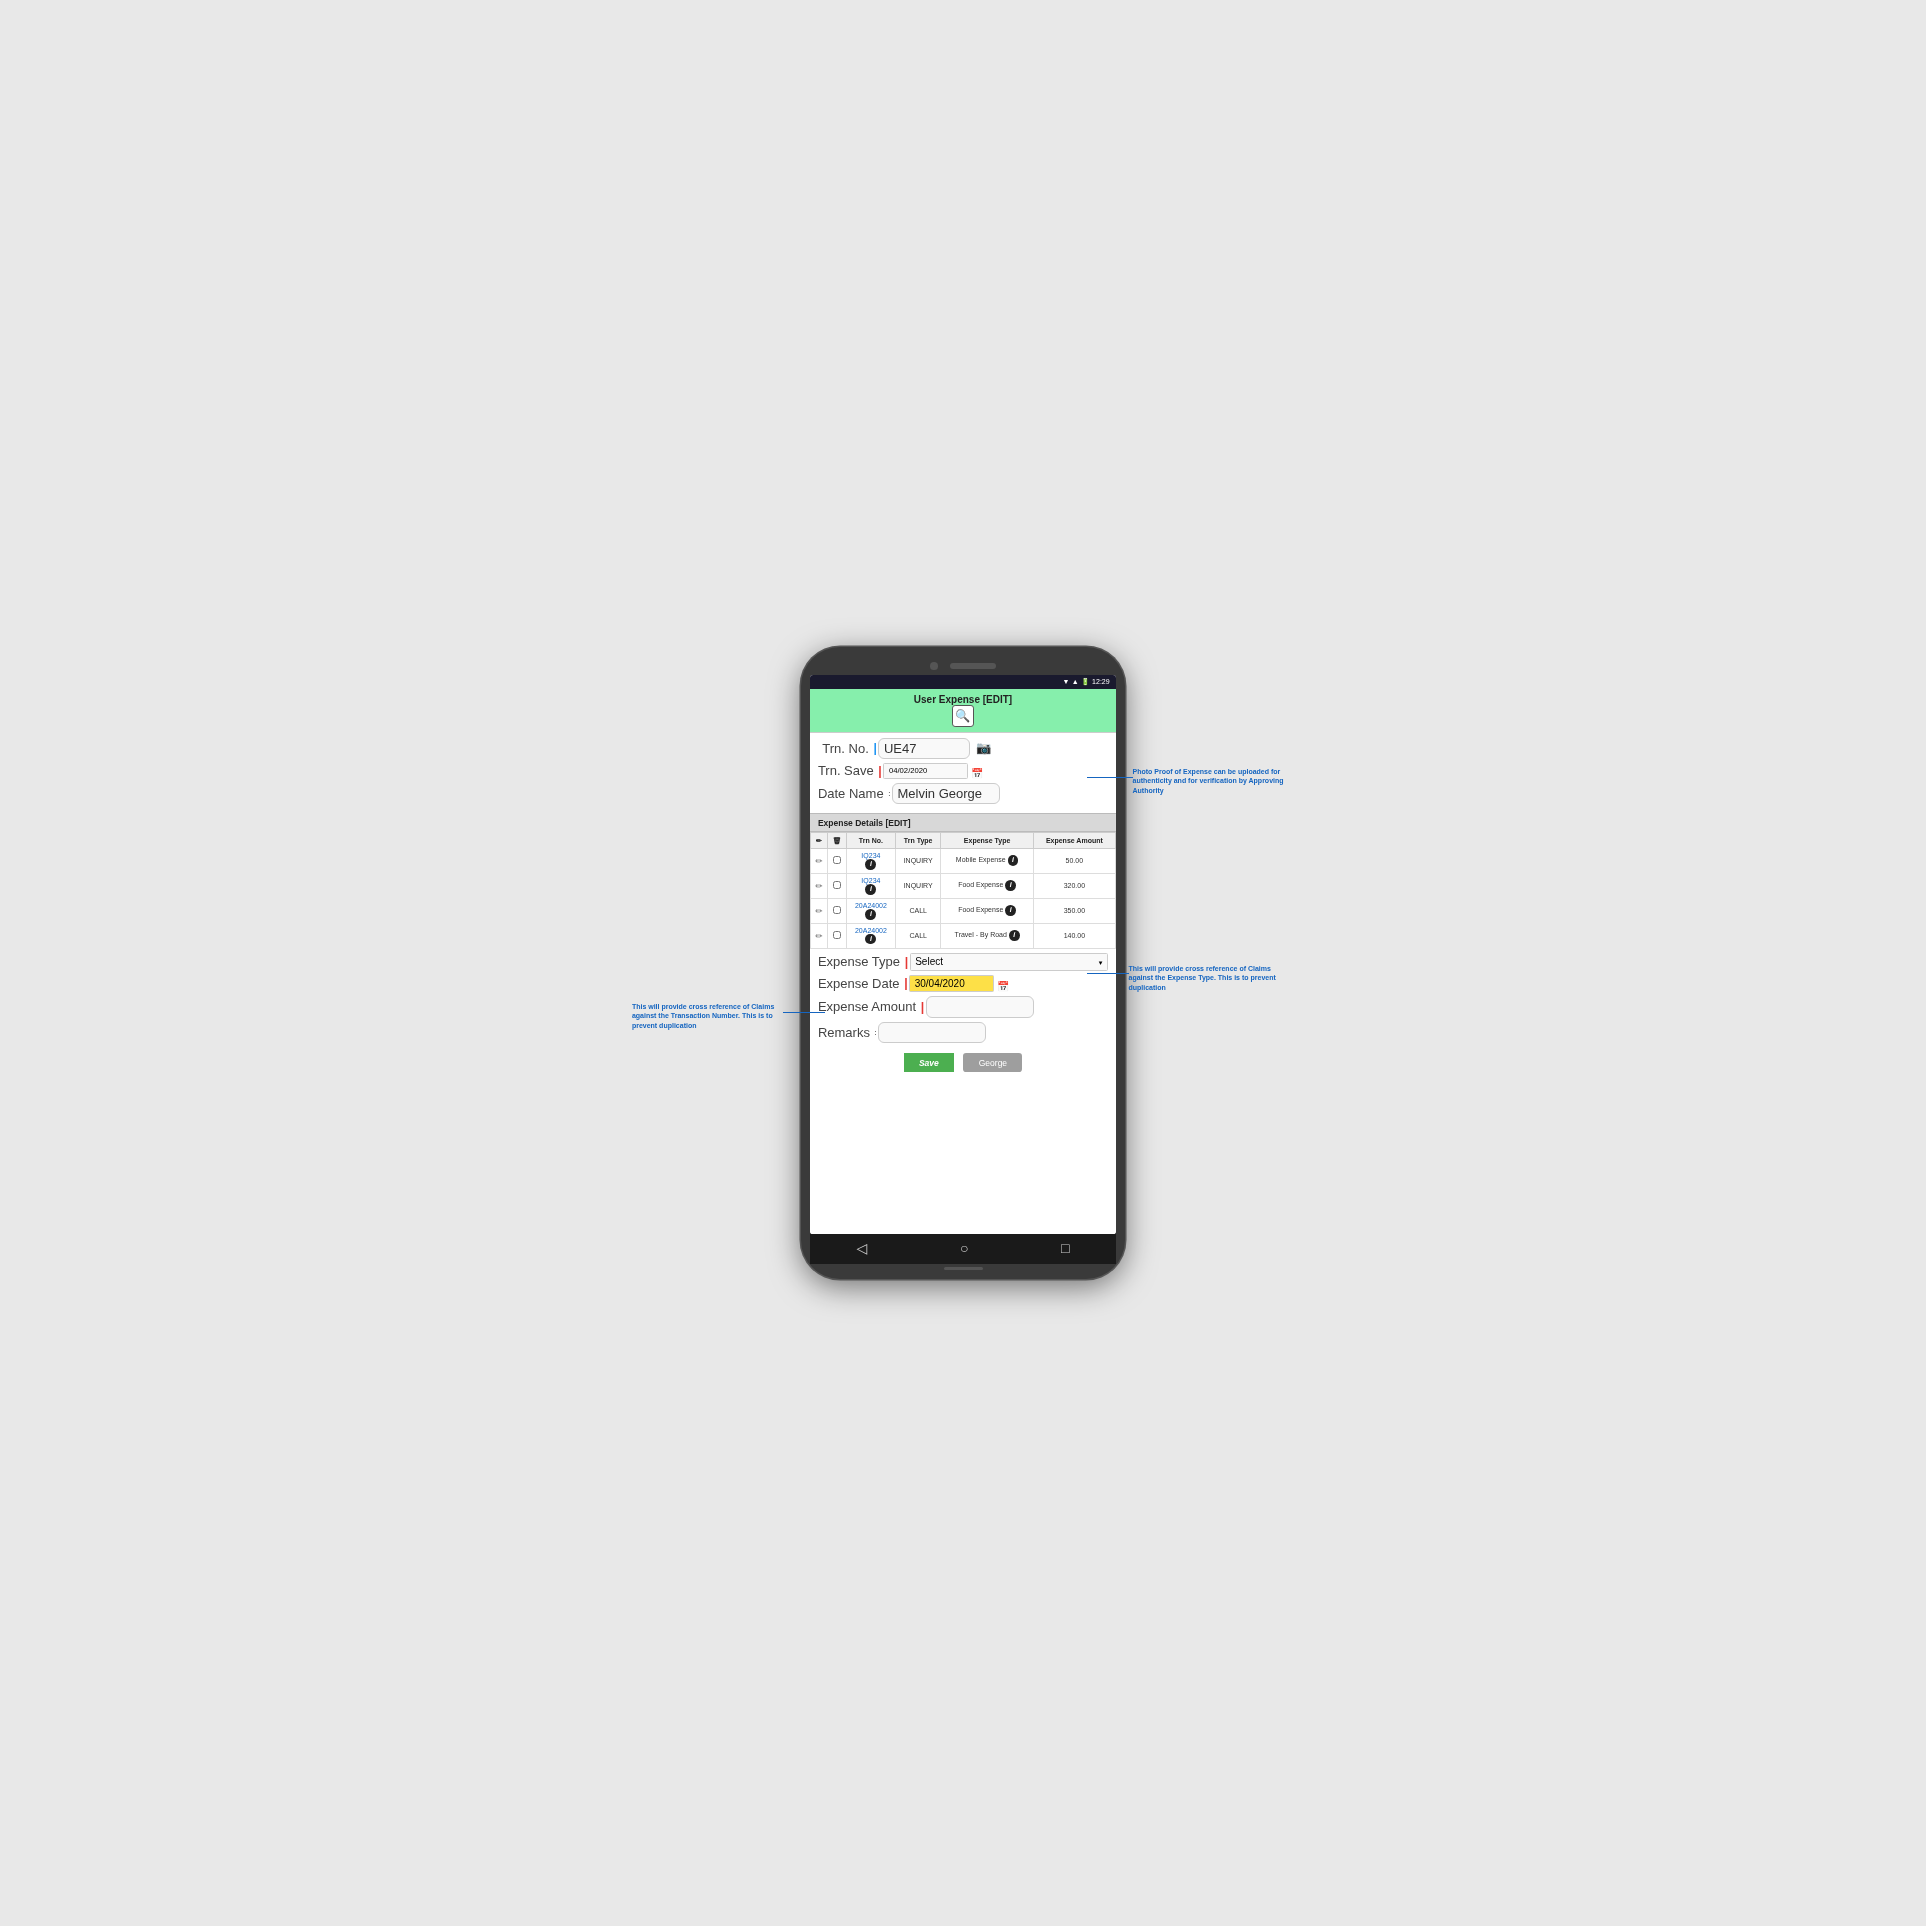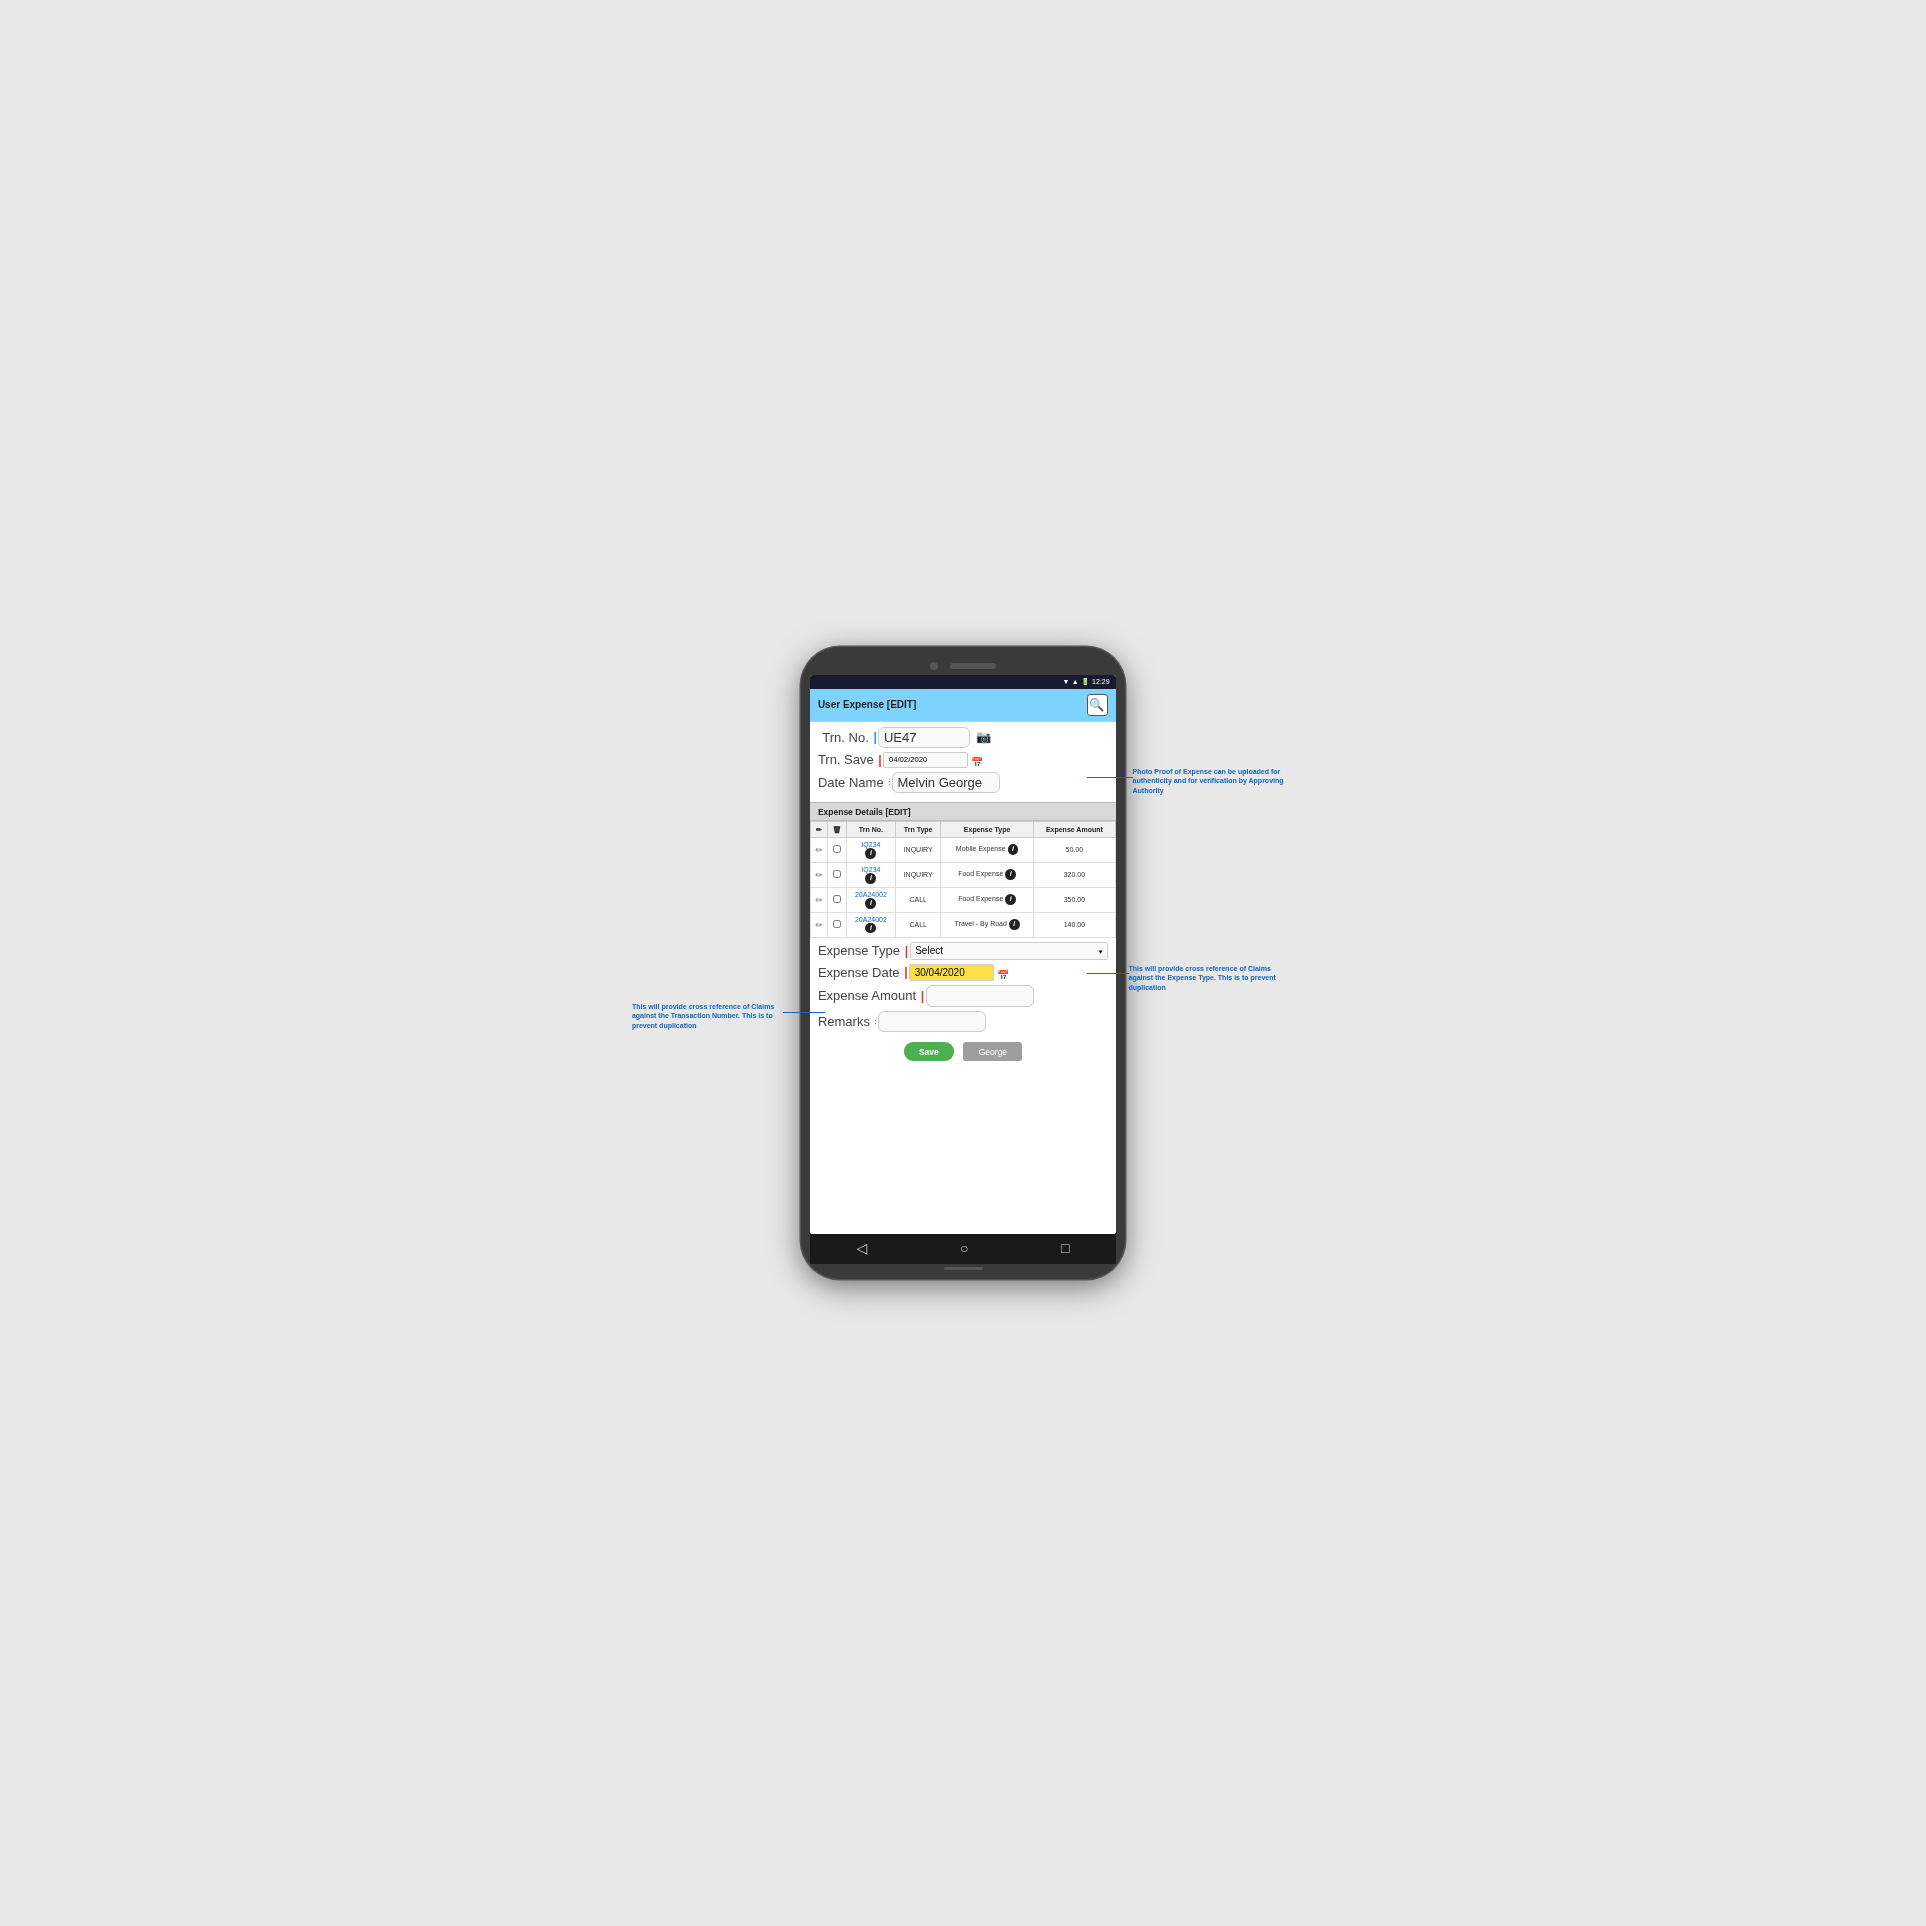--- a/index.html
+++ b/index.html
@@ -70,26 +70,27 @@
     }
     .status-icons { display: flex; gap: 2.3px; align-items: center; }
     .screen-content {
       flex: 1;
       background: white;
       overflow-y: auto;
       overflow-x: hidden;
     }
     
     .app-header {
-      background: #7dd3fc;
+      background: #86efac;
       padding: 5.4px 7.7px;
       display: flex;
       align-items: center;
       justify-content: space-between;
       border-bottom: 0.8px solid #ccc;
+      flex-direction: column;
     }
     .app-header-title {
       font-size: 10px;
       font-weight: bold;
       color: #222;
     }
     .search-icon-btn {
       width: 21.6px; height: 21.6px;
       border: 1.5px solid #555;
       border-radius: 3.1px;
@@ -242,25 +243,26 @@
     .btn-row {
       display: flex;
       justify-content: center;
       gap: 9.2px;
       padding: 6.2px 0 3.1px 0;
     }
     .btn-save {
       background: #4CAF50;
       color: white;
       border: none;
-      border-radius: 9px;
+      border-radius: 0;
       padding: 4.6px 15.4px;
       font-size: 8.5px;
       cursor: pointer;
       font-weight: bold;
+      font-style: italic;
     }
     .btn-clear {
       background: #9e9e9e;
       color: white;
       border: none;
       border-radius: 3.1px;
       padding: 4.6px 15.4px;
       font-size: 8.5px;
       cursor: pointer;
     }

